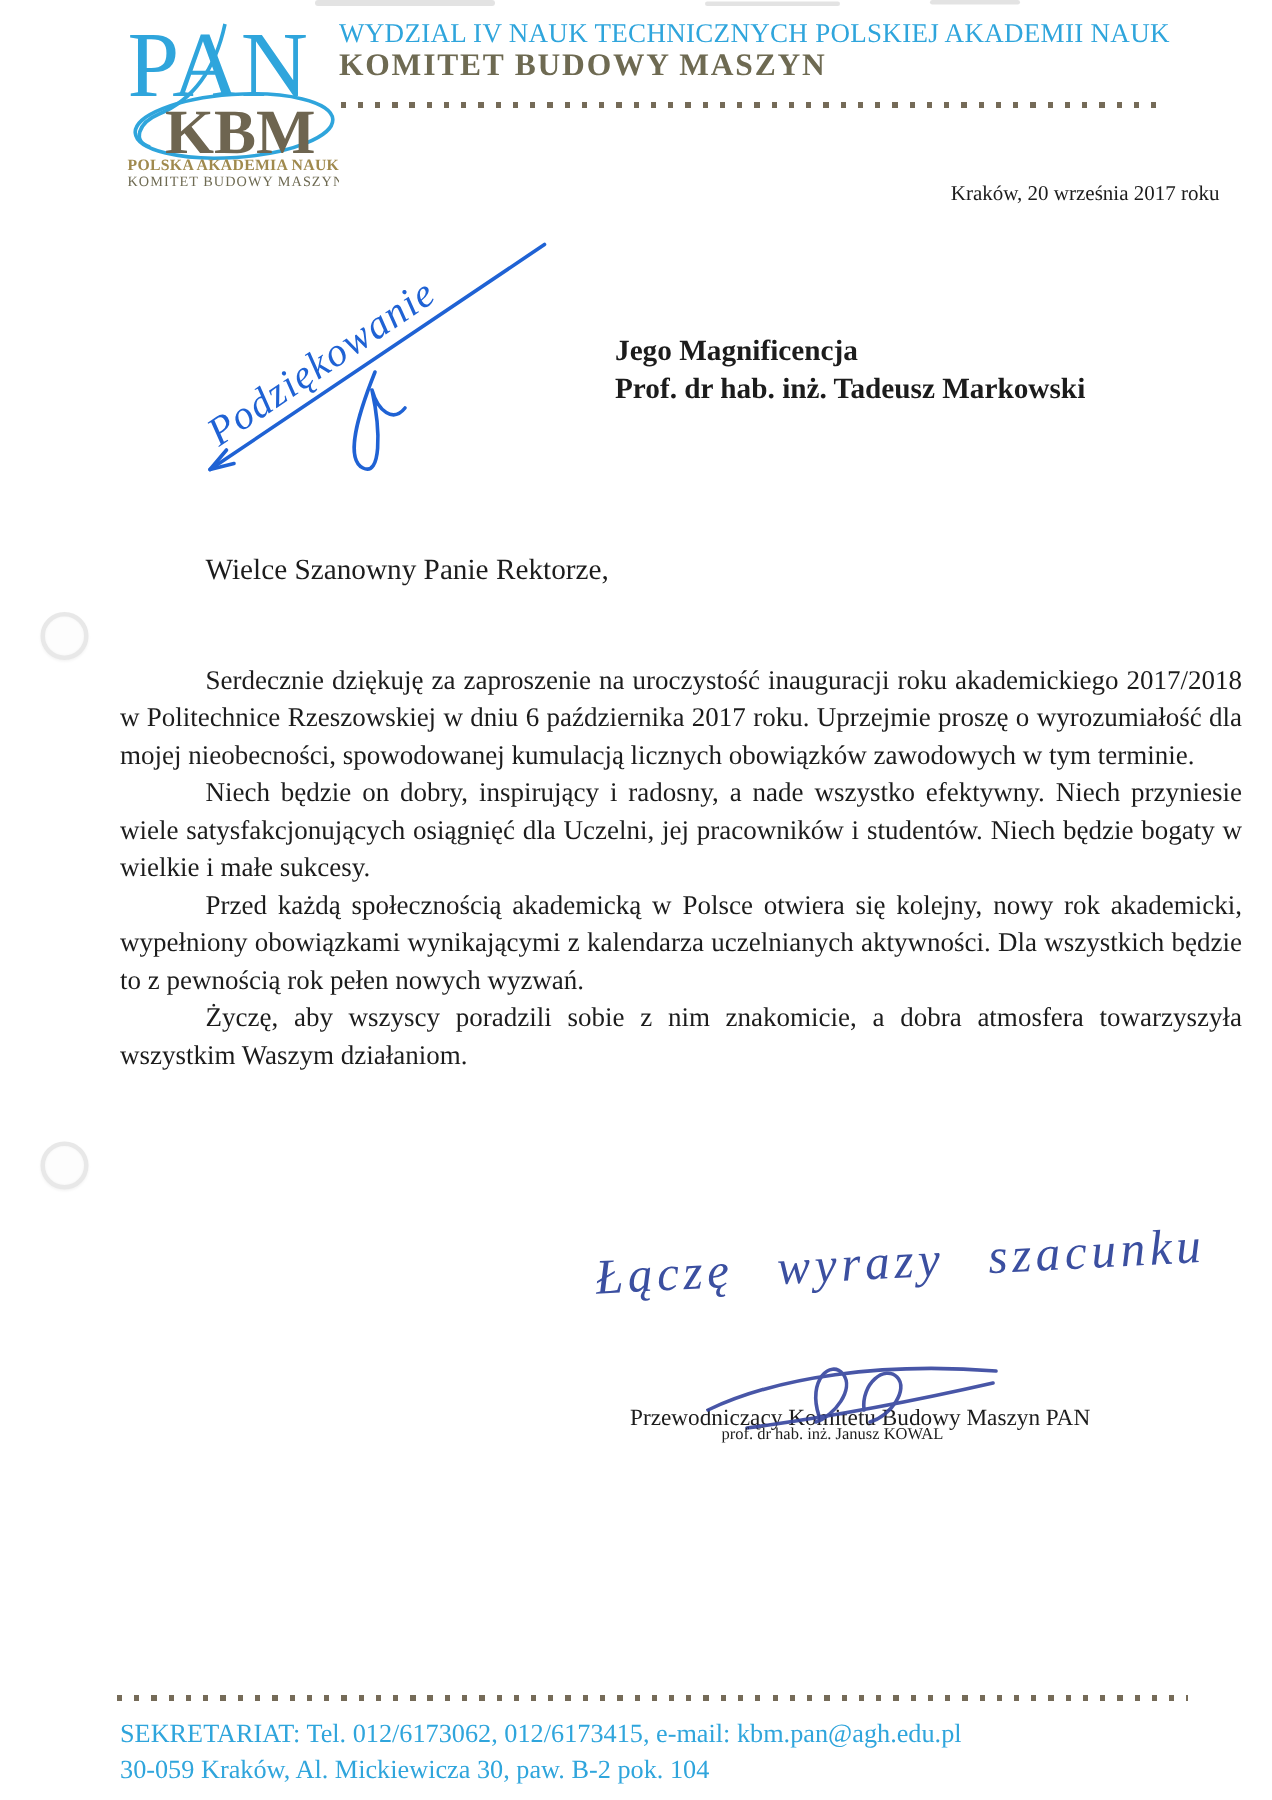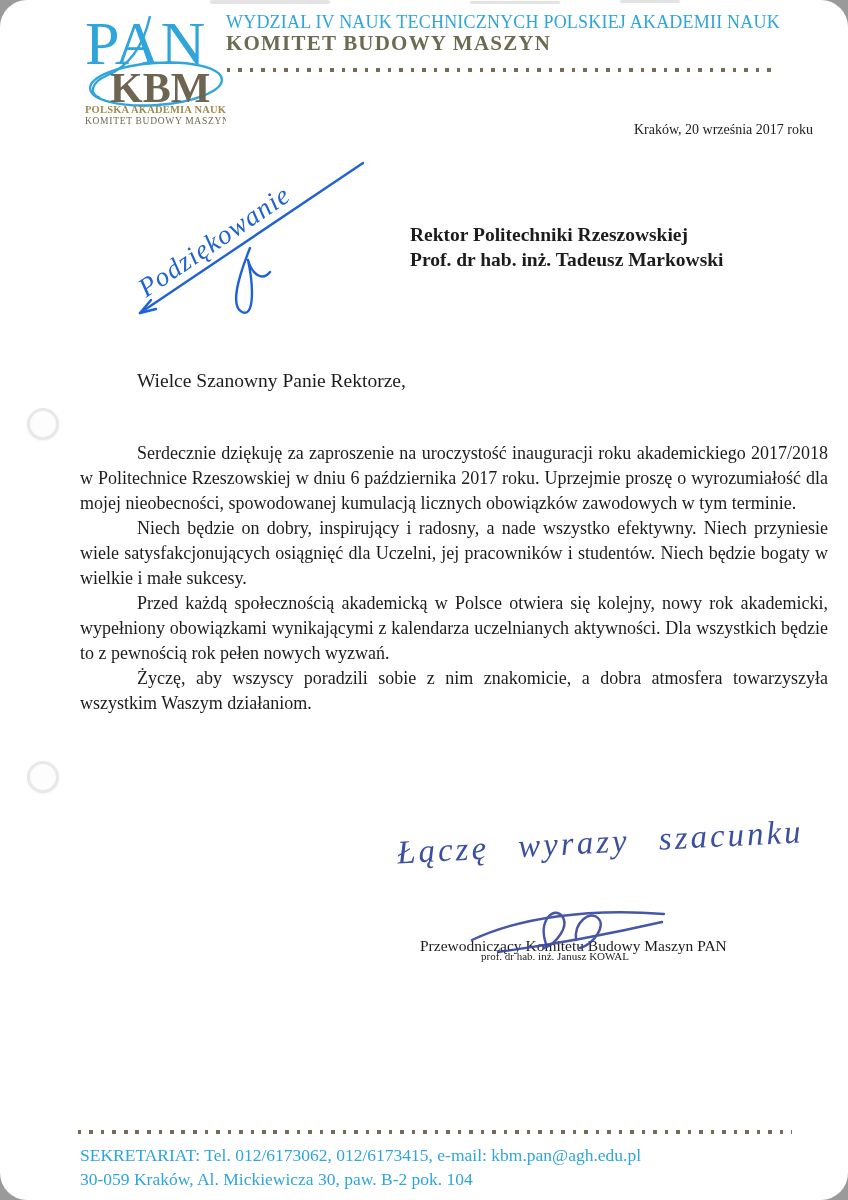--- a/index.html
+++ b/index.html
@@ -1,19 +1,19 @@
 <!DOCTYPE html>
 <html lang="pl"><head>
 <meta charset="utf-8">
 <style>
   html,body{margin:0;padding:0;background:#9a9a9a;}
   .page{
     position:relative;width:848px;height:1200px;margin:0 auto;
     background:#ffffff;overflow:hidden;
-    font-family:"Liberation Serif", serif;color:#1c1c1c;border-radius:27px;
+    font-family:"Liberation Serif", serif;color:#1c1c1c;
   }
   .abs{position:absolute;}
   
   .division-title{left:226px;top:12px;font-size:18px;color:#2fa5dc;letter-spacing:.2px;white-space:nowrap;}
   .committee-title{left:226px;top:31px;font-size:21px;font-weight:bold;color:#6e6a52;letter-spacing:1.2px;white-space:nowrap;}
   .dotted{height:4px;background:repeating-linear-gradient(to right,#756b58 0 3.5px,transparent 3.5px 11.5px);}
   .dotted-header{left:227px;top:68px;width:546px;}
   .dotted-footer{left:78px;top:1130px;width:714px;}
   
   .dateline{right:35px;top:122px;font-size:14px;white-space:nowrap;}
@@ -70,21 +70,21 @@
   <svg class="abs hand-top" viewBox="0 0 262 182">
     <g stroke="#1f62d4" stroke-width="2.4" fill="none" stroke-linecap="round">
       <path d="M251,15 L28,165"></path>
       <path d="M28,165 l16,-4 M28,165 l11,-13"></path>
       <path d="M138,100 C126,130 118,158 130,164 C142,170 142,140 136,112 M136,112 C140,126 150,134 158,124"></path>
     </g>
     <text transform="translate(34,150) rotate(-34)" font-size="27" font-style="italic" fill="#1f62d4" font-family="Liberation Serif, serif" letter-spacing="1">Podziękowanie</text>
   </svg>
 
   <div class="abs recipient">
-    <div>Rektor Politechniki Rzeszowskiej</div>
+    <div>Jego Magnificencja</div>
     <div>Prof. dr hab. inż. Tadeusz Markowski</div>
   </div>
 
   <div class="abs salutation">Wielce Szanowny Panie Rektorze,</div>
 
   <div class="abs body">
     <p>Serdecznie dziękuję za zaproszenie na uroczystość inauguracji roku akademickiego 2017/2018 w Politechnice Rzeszowskiej w dniu 6 października 2017 roku. Uprzejmie proszę o wyrozumiałość dla mojej nieobecności, spowodowanej kumulacją licznych obowiązków zawodowych w tym terminie.</p>
     <p>Niech będzie on dobry, inspirujący i radosny, a nade wszystko efektywny. Niech przyniesie wiele satysfakcjonujących osiągnięć dla Uczelni, jej pracowników i studentów. Niech będzie bogaty w wielkie i małe sukcesy.</p>
     <p>Przed każdą społecznością akademicką w Polsce otwiera się kolejny, nowy rok akademicki, wypełniony obowiązkami wynikającymi z kalendarza uczelnianych aktywności. Dla wszystkich będzie to z pewnością rok pełen nowych wyzwań.</p>
     <p>Życzę, aby wszyscy poradzili sobie z nim znakomicie, a dobra atmosfera towarzyszyła wszystkim Waszym działaniom.</p>

